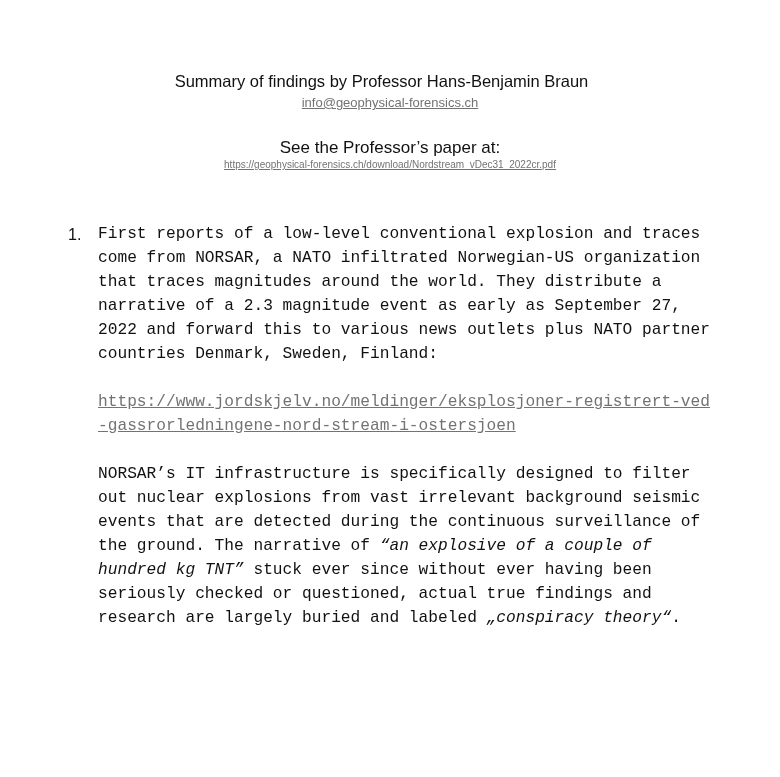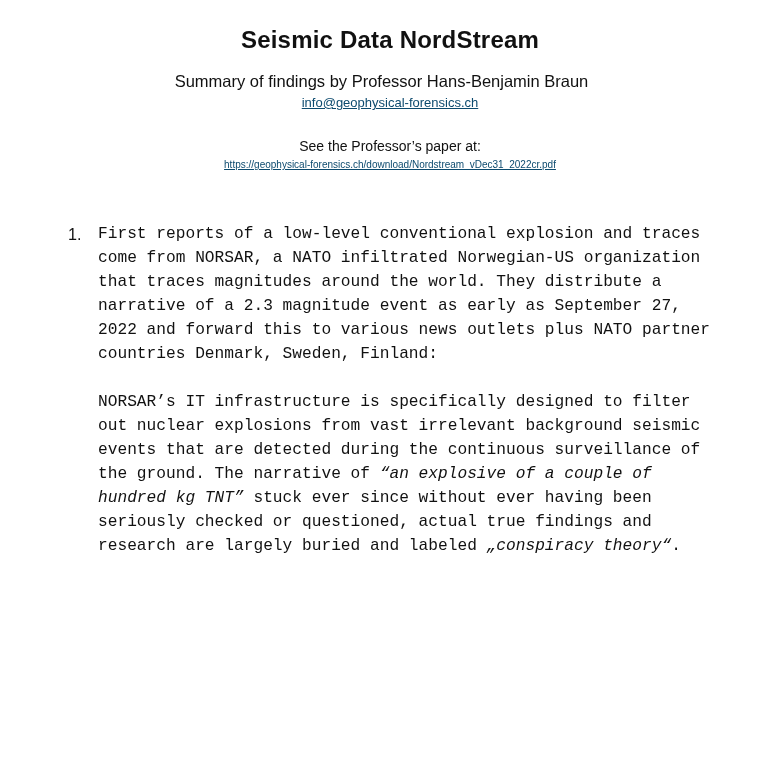--- a/index.html
+++ b/index.html
@@ -1,44 +1,46 @@
 <!DOCTYPE html>
 <html><head>
 <meta charset="utf-8">
 <style>
   html, body { margin: 0; padding: 0; background: #ffffff; }
   body { width: 780px; height: 777px; overflow: hidden; font-family: "Liberation Sans", sans-serif; color: #111; }
   .page { position: relative; width: 780px; height: 777px; }
   .title { position: absolute; top: 26px; left: 0; width: 780px; text-align: center; font-size: 24px; font-weight: bold; letter-spacing: 0.2px; }
   .subtitle { position: absolute; top: 72px; left: 0; width: 763px; text-align: center; font-size: 16.5px; }
   .email { position: absolute; top: 95px; left: 0; width: 780px; text-align: center; font-size: 13px; }
-  .email a, .paper-link a, .norsar-link a { color: #0c4a6e; text-decoration: underline; }
-  .see-paper { position: absolute; top: 138px; left: 0; width: 780px; text-align: center; font-size: 14px; }
+  .email a, .paper-link a, .norsar-link a { color: #737373; text-decoration: underline; }
+  .see-paper { position: absolute; top: 138px; left: 0; width: 780px; text-align: center; font-size: 17px; }
   .paper-link { position: absolute; top: 159px; left: 0; width: 780px; text-align: center; font-size: 10px; }
   .list { position: absolute; top: 222px; left: 68px; width: 650px; font-size: 16.2px; line-height: 24px; }
   .num { position: absolute; left: 0; top: 0; }
   .item-body { position: absolute; left: 30px; top: 0; width: 620px; }
   .item-body p { margin: 0 0 24px 0; font-family: Liberation Mono, monospace; }
   .norsar-link { word-break: break-all; }
   em { font-style: italic; }
 </style>
 </head>
 <body>
 
 <div class="page">
-  <div class="title">Seismic Data NordStream</div>
   <div class="subtitle">Summary of findings by Professor Hans-Benjamin Braun</div>
   <div class="email">
     <a>info@geophysical-forensics.ch</a>
   </div>
   <div class="see-paper">See the Professor’s paper at:</div>
   <div class="paper-link">
     <a>https://geophysical-forensics.ch/download/Nordstream_vDec31_2022cr.pdf</a>
   </div>
 
   <div class="list">
     <span class="num">1.</span>
     <div class="item-body">
       <p>First reports of a low-level conventional explosion and traces come from NORSAR, a NATO infiltrated Norwegian-US organization that traces magnitudes around the world. They distribute a narrative of a 2.3 magnitude event as early as September 27, 2022 and forward this to various news outlets plus NATO partner countries Denmark, Sweden, Finland:</p>
+      <p class="norsar-link">
+        <a>https://www.jordskjelv.no/meldinger/eksplosjoner-registrert-ved-gassrorledningene-nord-stream-i-ostersjoen</a>
+      </p>
       <p><span>NORSAR’s IT infrastructure is specifically designed to filter out nuclear explosions from vast irrelevant background seismic events that are detected during the continuous surveillance of the ground. The narrative of </span><em>“an explosive of a couple of hundred kg TNT”</em><span> stuck ever since without ever having been seriously checked or questioned, actual true findings and research are largely buried and labeled </span><em>„conspiracy theory“</em><span>.</span></p>
     </div>
   </div>
 </div>
 
 </body></html>

